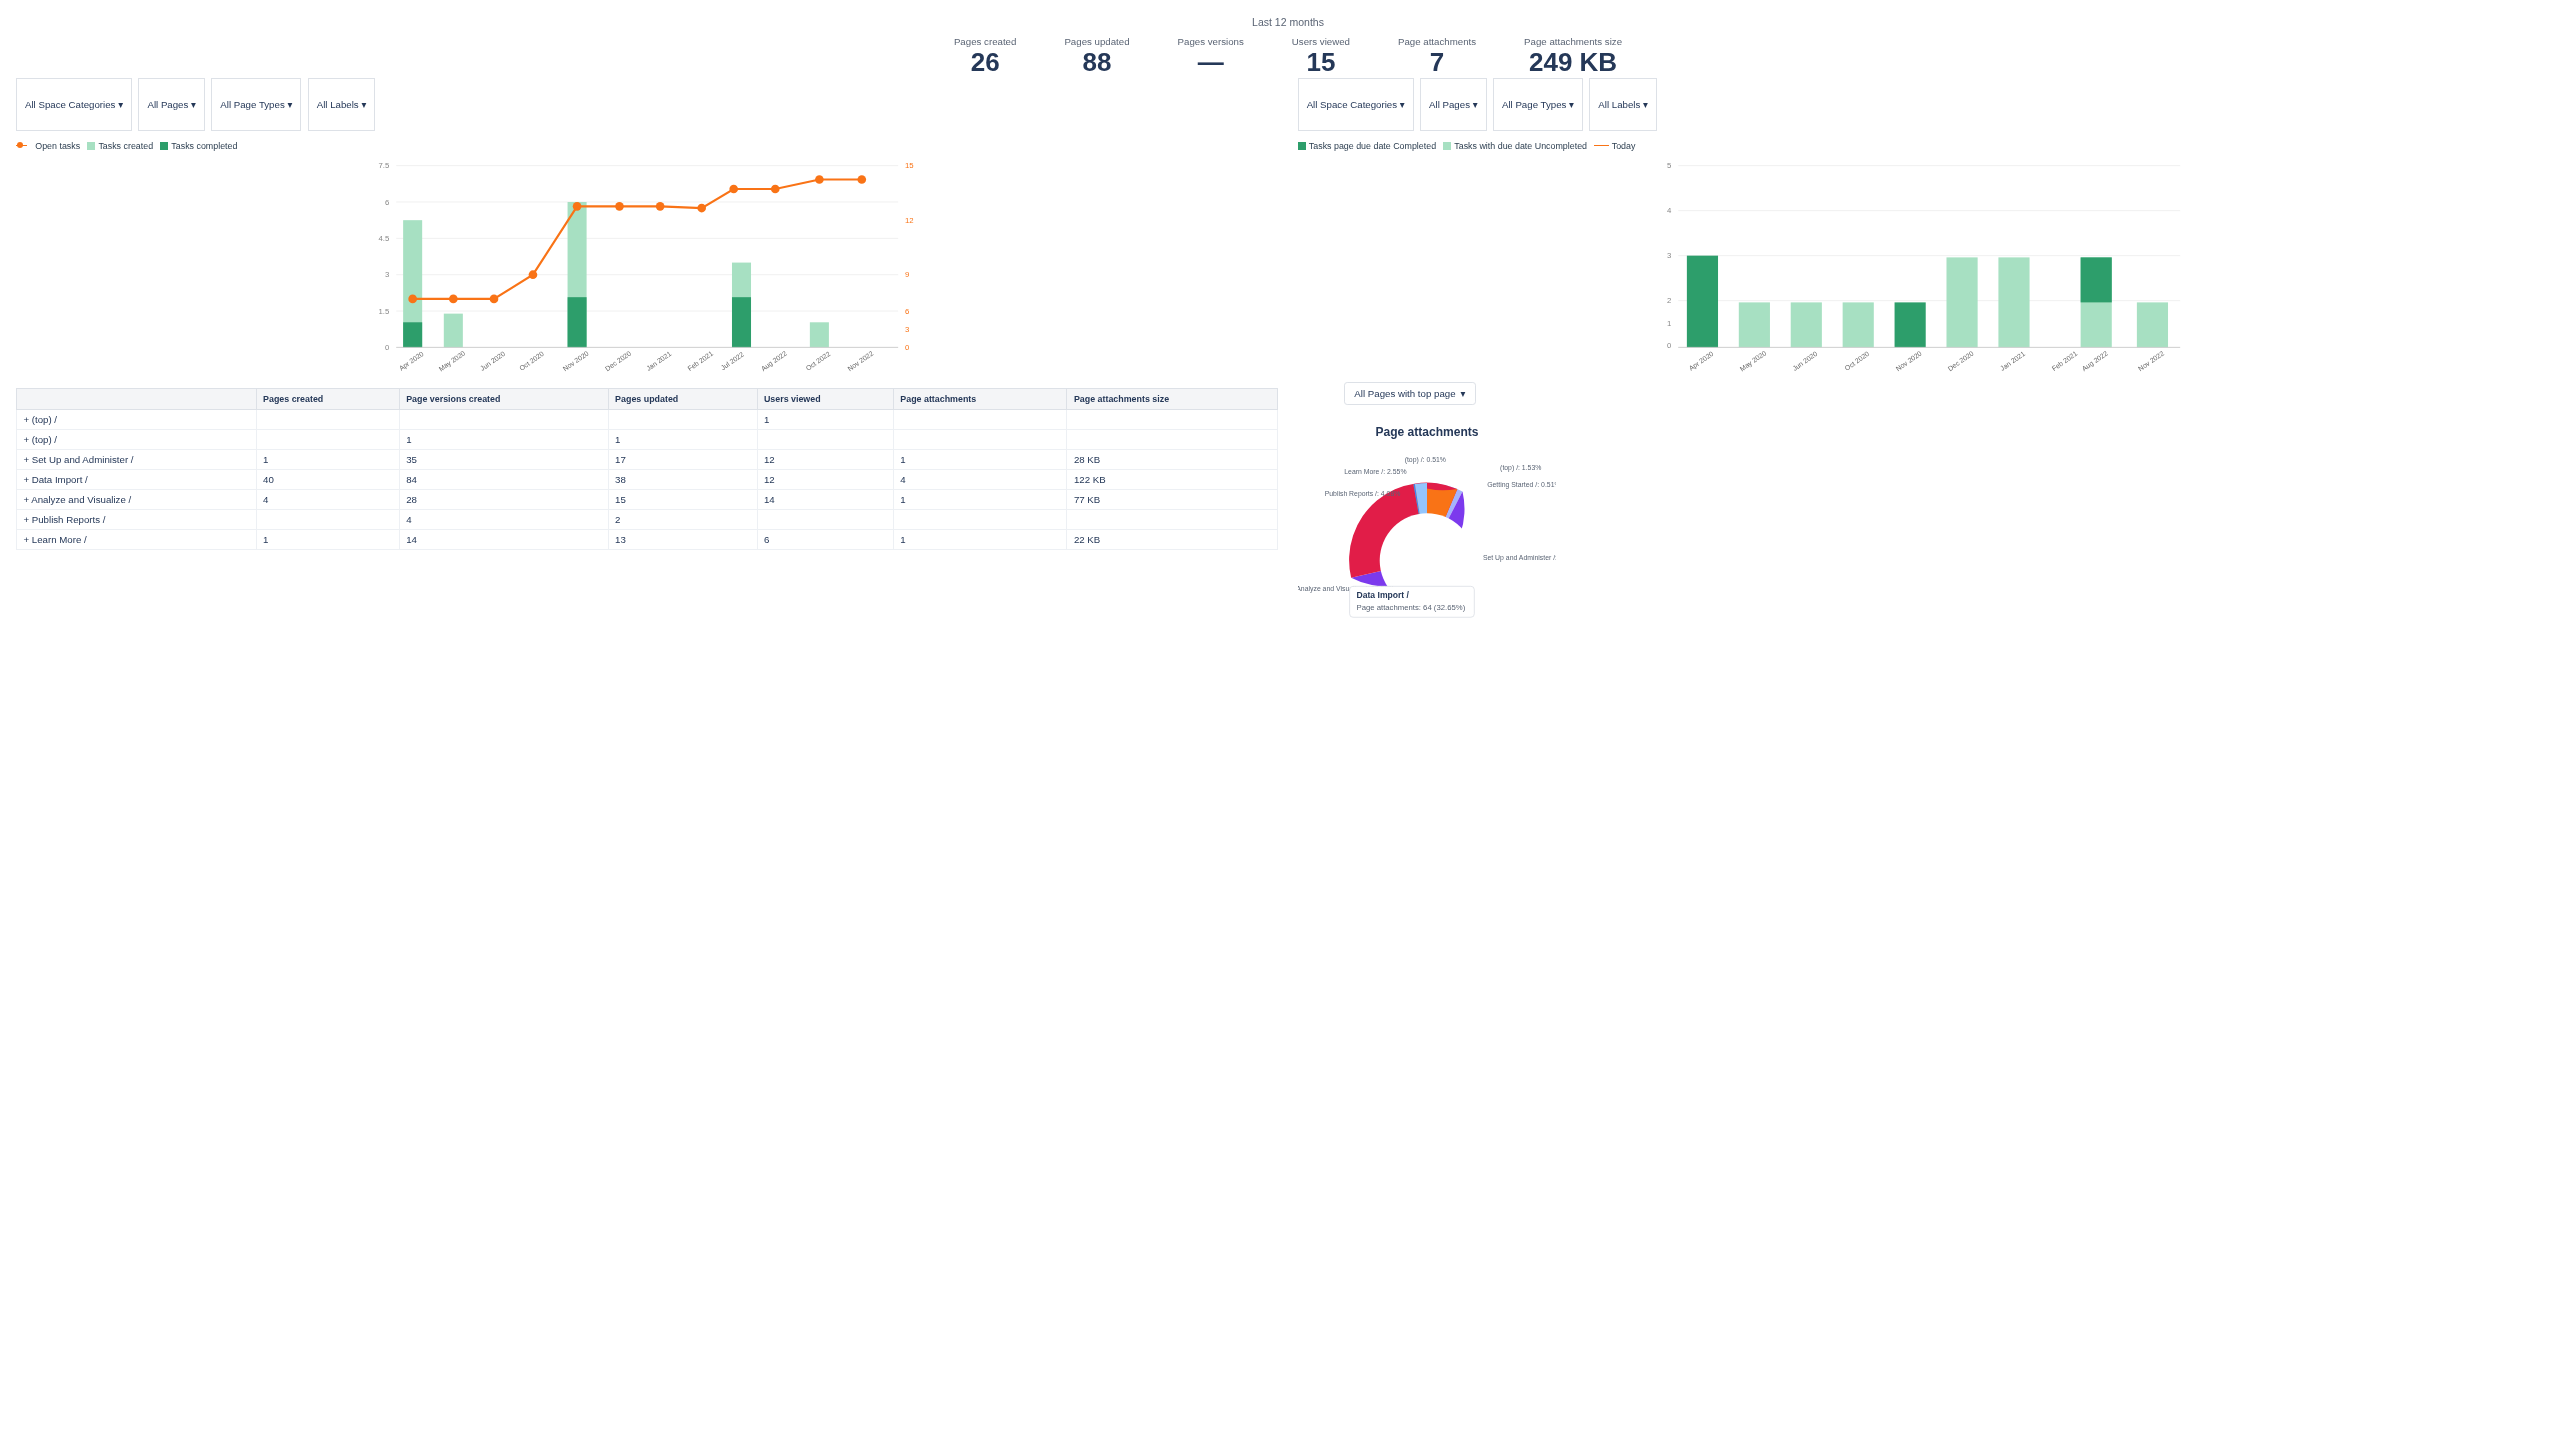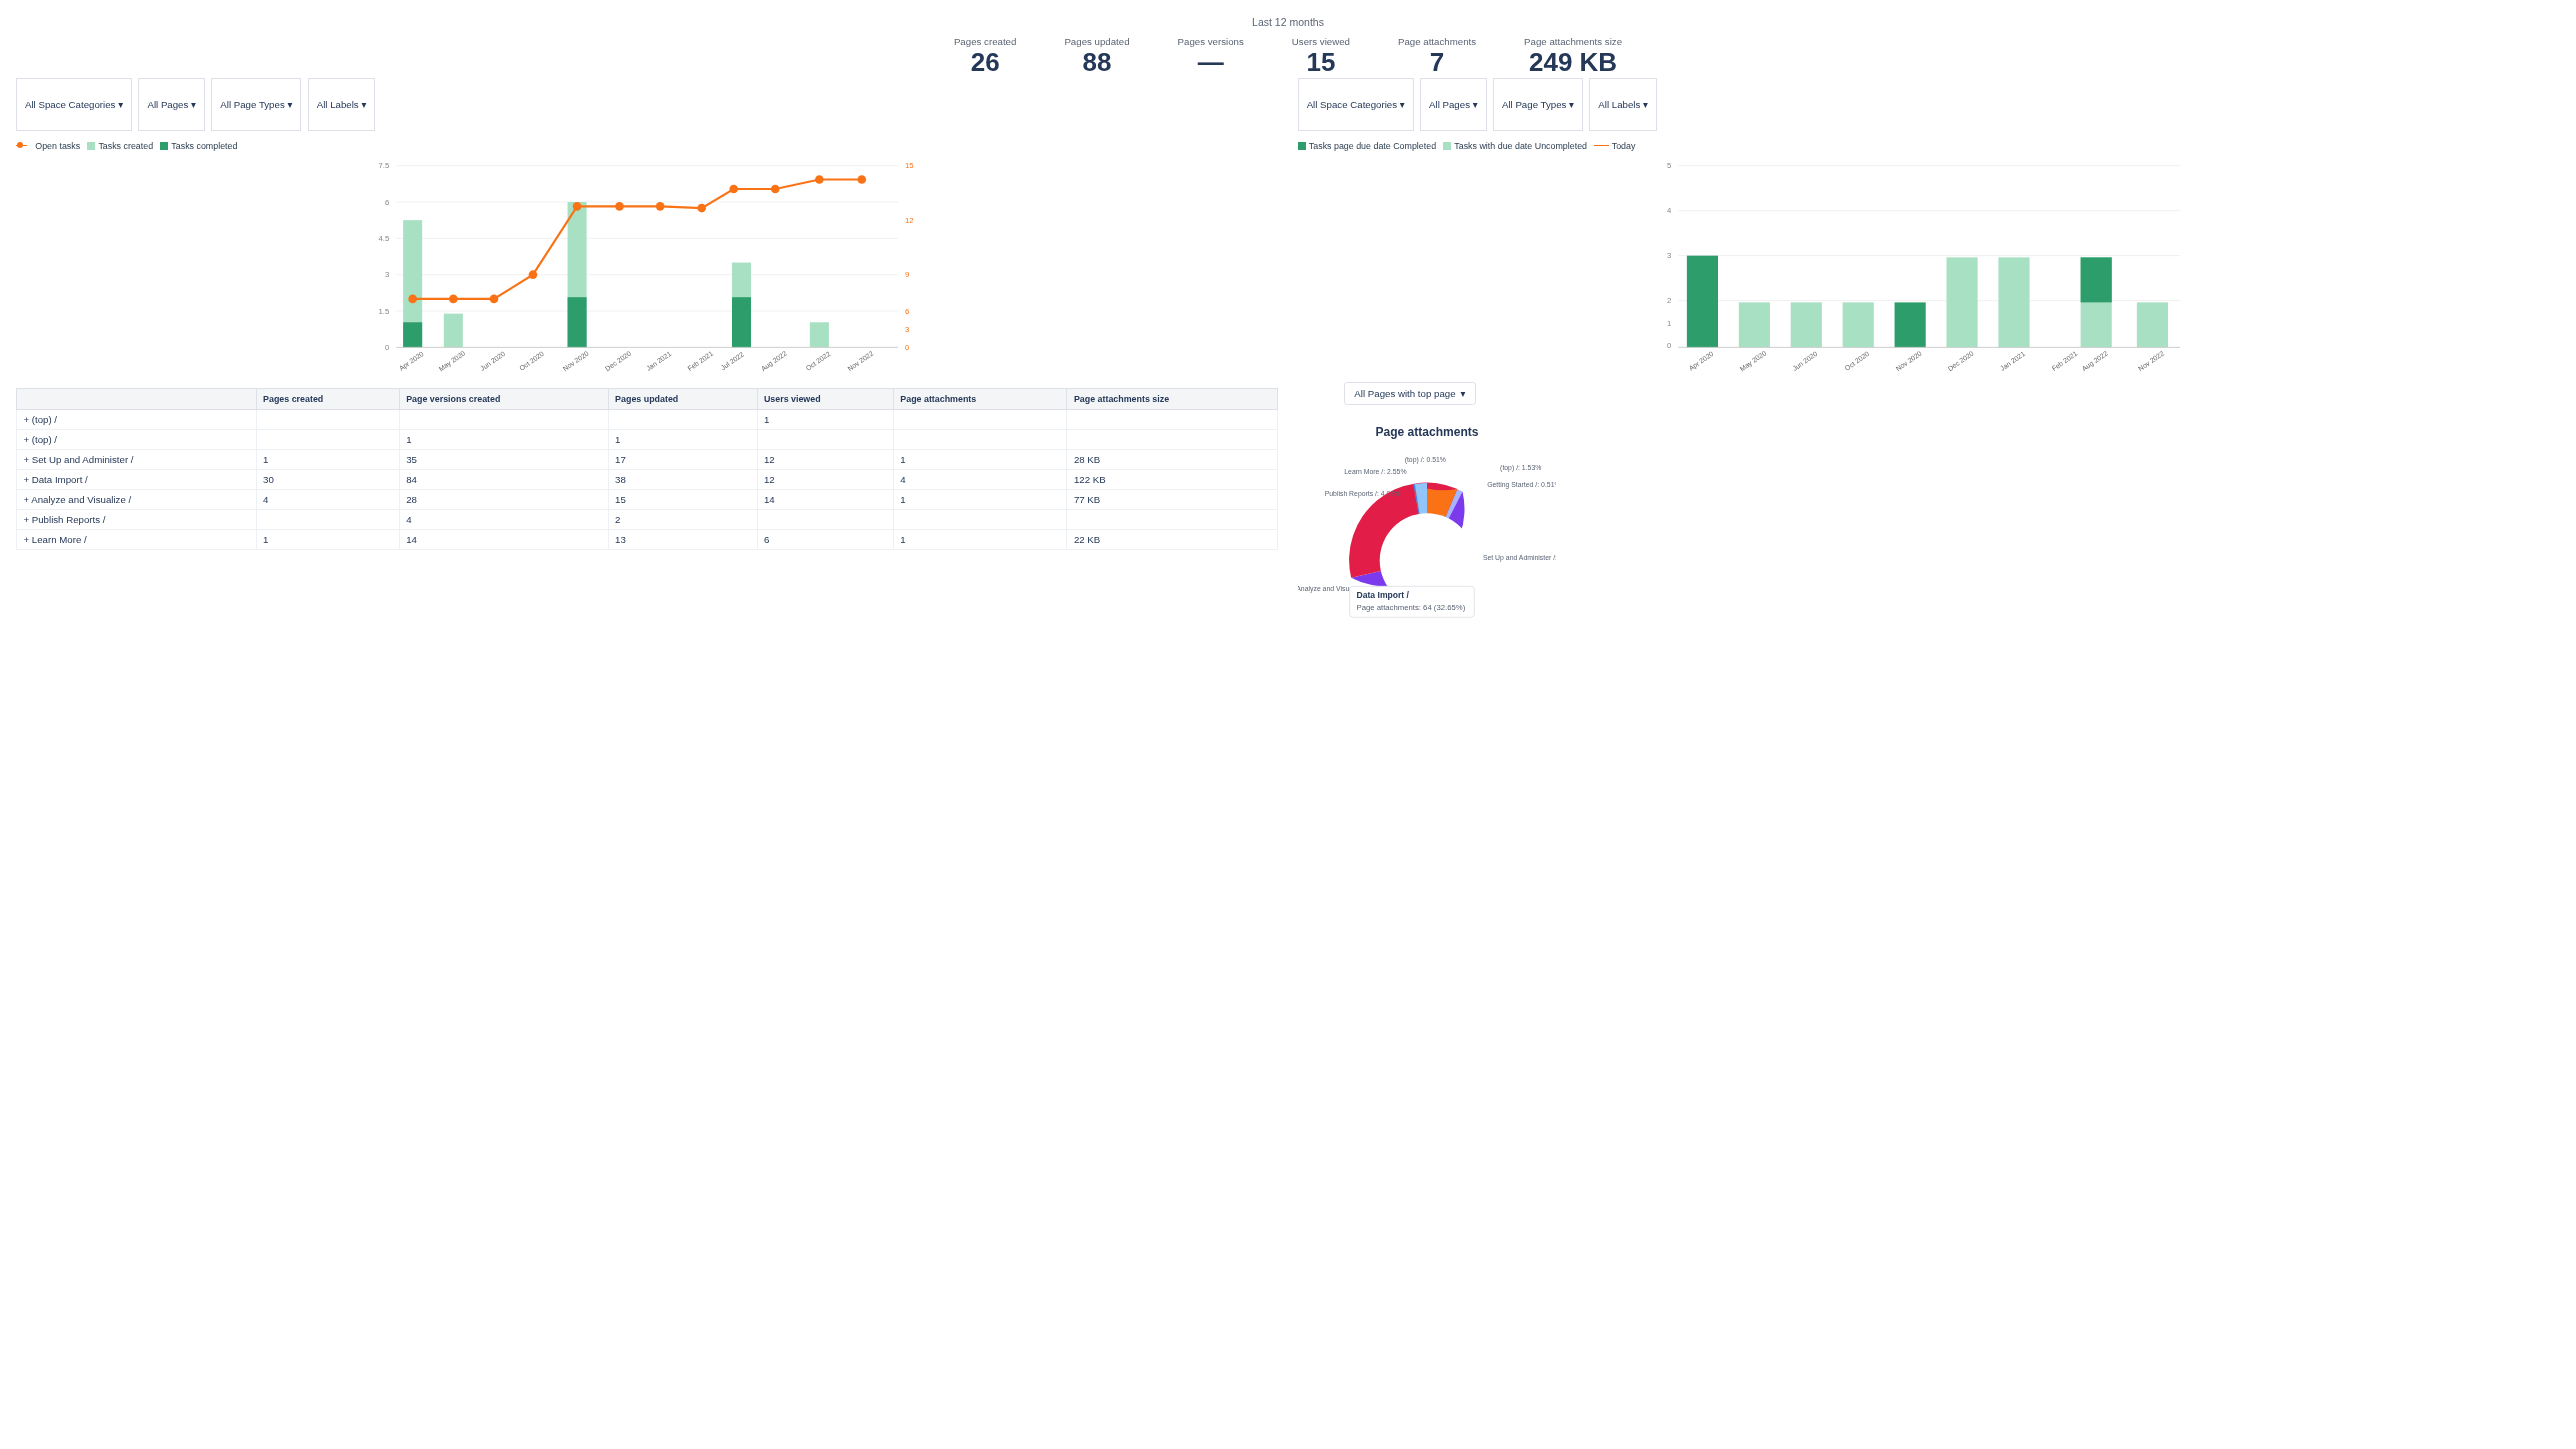--- a/index.html
+++ b/index.html
@@ -200,21 +200,21 @@
             <td>+ Set Up and Administer /</td>
             <td>1</td>
             <td>35</td>
             <td>17</td>
             <td>12</td>
             <td>1</td>
             <td>28 KB</td>
           </tr>
           <tr>
             <td>+ Data Import /</td>
-            <td>30</td>
+            <td>40</td>
             <td>84</td>
             <td>38</td>
             <td>12</td>
             <td>4</td>
             <td>122 KB</td>
           </tr>
           <tr>
             <td>+ Analyze and Visualize /</td>
             <td>4</td>
             <td>28</td>

